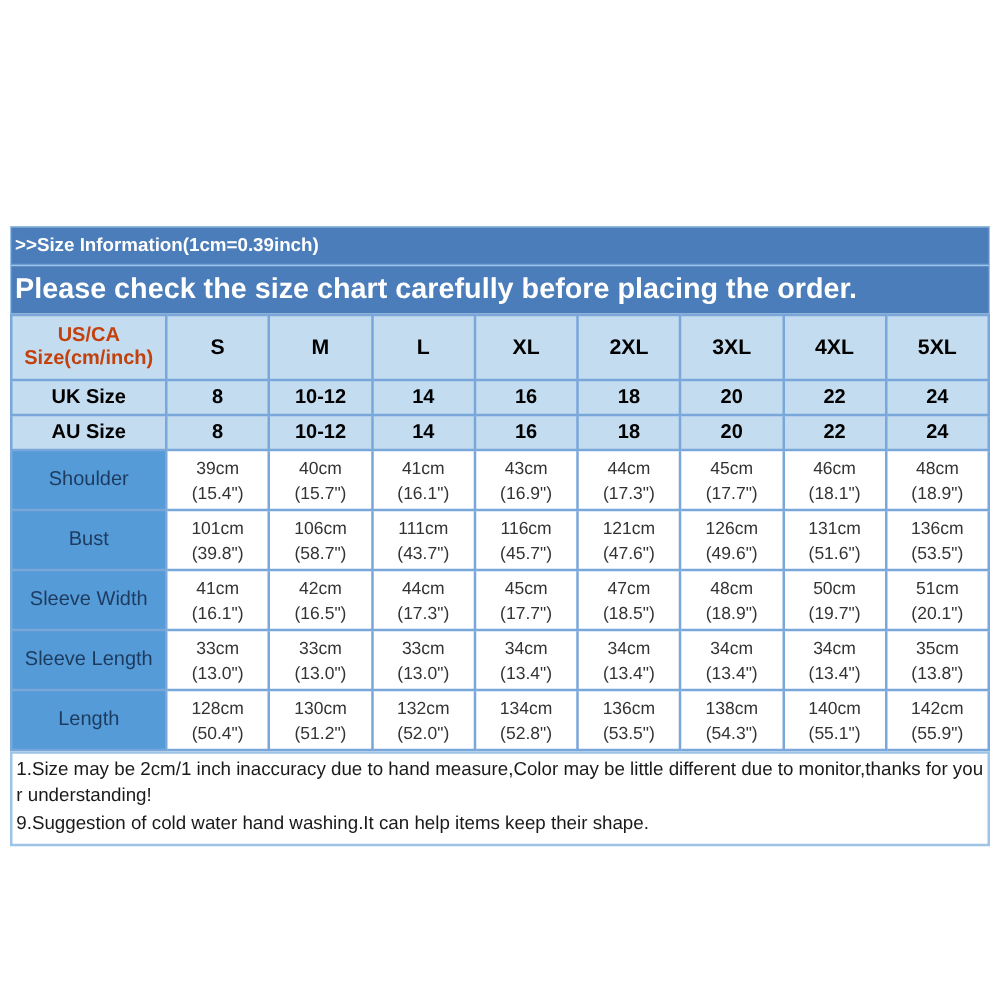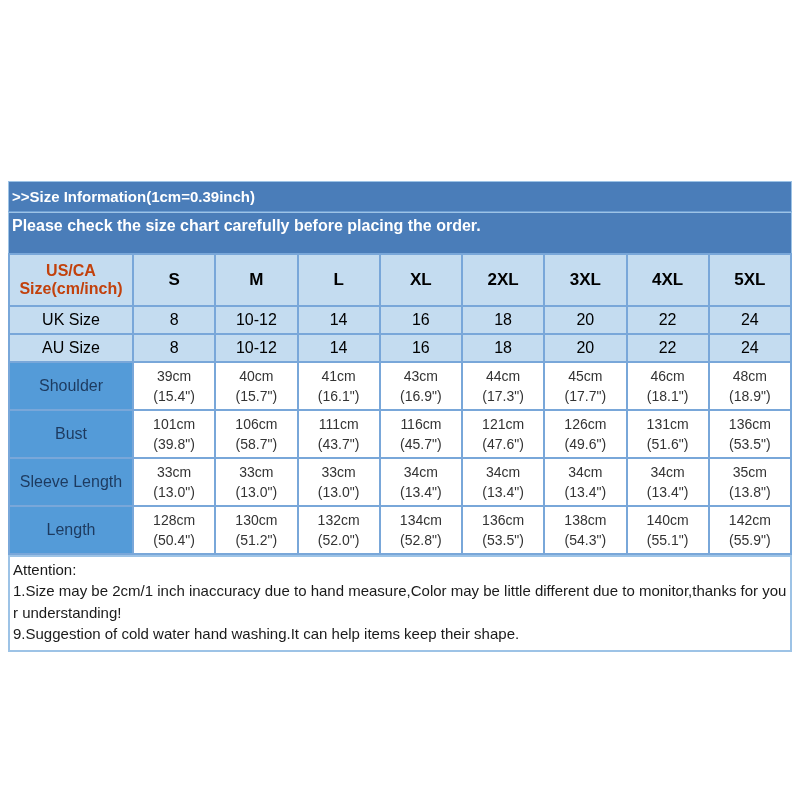--- a/index.html
+++ b/index.html
@@ -3,30 +3,30 @@
 <meta charset="utf-8">
 <style>
   html,body{margin:0;padding:0;background:#ffffff;}
   body{width:800px;height:800px;position:relative;overflow:hidden;
        font-family:"Liberation Sans", sans-serif;}
   .sheet{position:absolute;left:8px;top:150px;width:784px;margin-top:31px;}
 
   .bar{background:#4a7db9;color:#ffffff;font-weight:bold;
        border:1px solid #9dc3e6;border-bottom:none;}
   .bar1{font-size:15px;padding:6px 3px 6px 3px;border-bottom:1px solid #6fa0d4;}
-  .bar2{font-size:16px;padding:4px 3px 18px 3px;}
+  .bar2{font-size:23px;padding:4px 3px 7px 3px;}
 
   table.size-table{border-collapse:collapse;table-layout:fixed;width:784px;
                    background:#ffffff;}
   table.size-table td{border:2px solid #79a7d9;text-align:center;
                       vertical-align:middle;white-space:pre-line;
                       padding:2px 1px;}
   .corner{background:#c4dcf0;font-weight:bold;font-size:16px;color:#c2410c;}
   .szhead{background:#c4dcf0;font-weight:bold;font-size:17px;color:#000;height:46px;}
-  .locrow td{background:#c4dcf0;font-weight:normal;font-size:16px;color:#000;
+  .locrow td{background:#c4dcf0;font-weight:bold;font-size:16px;color:#000;
              height:22px;}
   .mlabel{background:#549bd8;color:#1d3a5f;font-size:16px;font-weight:normal;}
   .mcell{background:#ffffff;color:#333333;font-size:14px;height:42px;
          line-height:1.45;}
 
   .attention{border:2px solid #9dc3e6;background:#ffffff;color:#1a1a1a;
              font-size:15px;line-height:1.42;padding:2px 3px 6px 3px;
              word-break:break-all;}
   .attention p{margin:0;}
 </style>
@@ -121,20 +121,39 @@
         <td class="mcell">121cm
 (47.6")</td>
         <td class="mcell">126cm
 (49.6")</td>
         <td class="mcell">131cm
 (51.6")</td>
         <td class="mcell">136cm
 (53.5")</td>
       </tr>
 
+      <tr>
+        <td class="mlabel">Sleeve Width</td>
+        <td class="mcell">41cm
+(16.1")</td>
+        <td class="mcell">42cm
+(16.5")</td>
+        <td class="mcell">44cm
+(17.3")</td>
+        <td class="mcell">45cm
+(17.7")</td>
+        <td class="mcell">47cm
+(18.5")</td>
+        <td class="mcell">48cm
+(18.9")</td>
+        <td class="mcell">50cm
+(19.7")</td>
+        <td class="mcell">51cm
+(20.1")</td>
+      </tr>
 
       <tr>
         <td class="mlabel">Sleeve Length</td>
         <td class="mcell">33cm
 (13.0")</td>
         <td class="mcell">33cm
 (13.0")</td>
         <td class="mcell">33cm
 (13.0")</td>
         <td class="mcell">34cm
@@ -165,18 +184,17 @@
 (54.3")</td>
         <td class="mcell">140cm
 (55.1")</td>
         <td class="mcell">142cm
 (55.9")</td>
       </tr>
     </tbody>
   </table>
 
   <div class="attention">
-    <p>Attention:</p>
     <p>1.Size may be 2cm/1 inch inaccuracy due to hand measure,Color may be little different due to monitor,thanks for your understanding!</p>
     <p>9.Suggestion of cold water hand washing.It can help items keep their shape.</p>
   </div>
 
 </div>
 
 </body></html>

